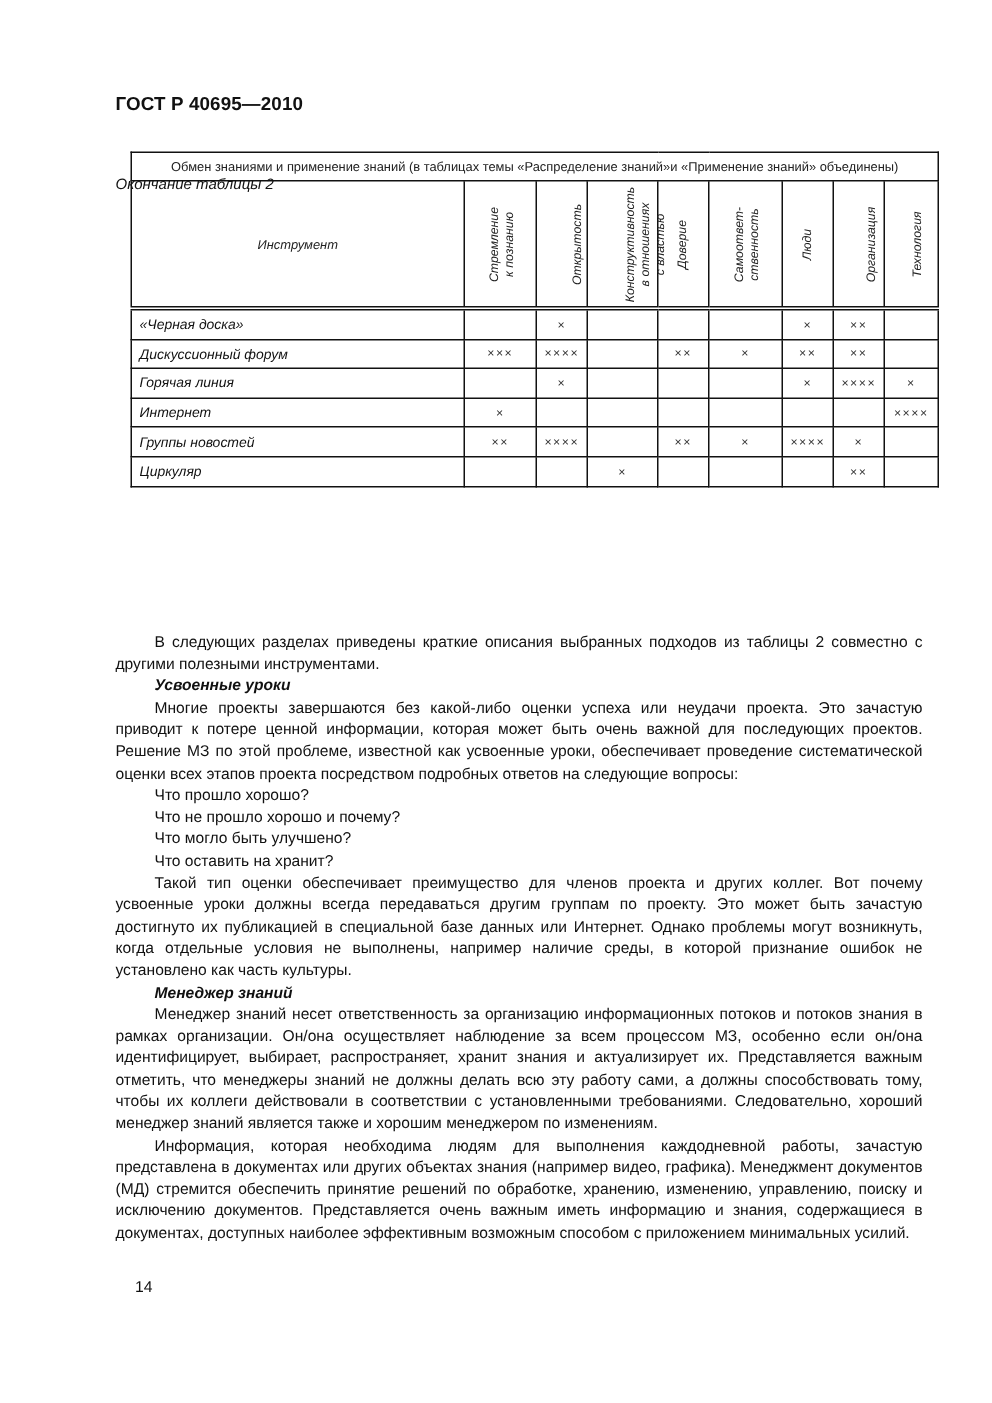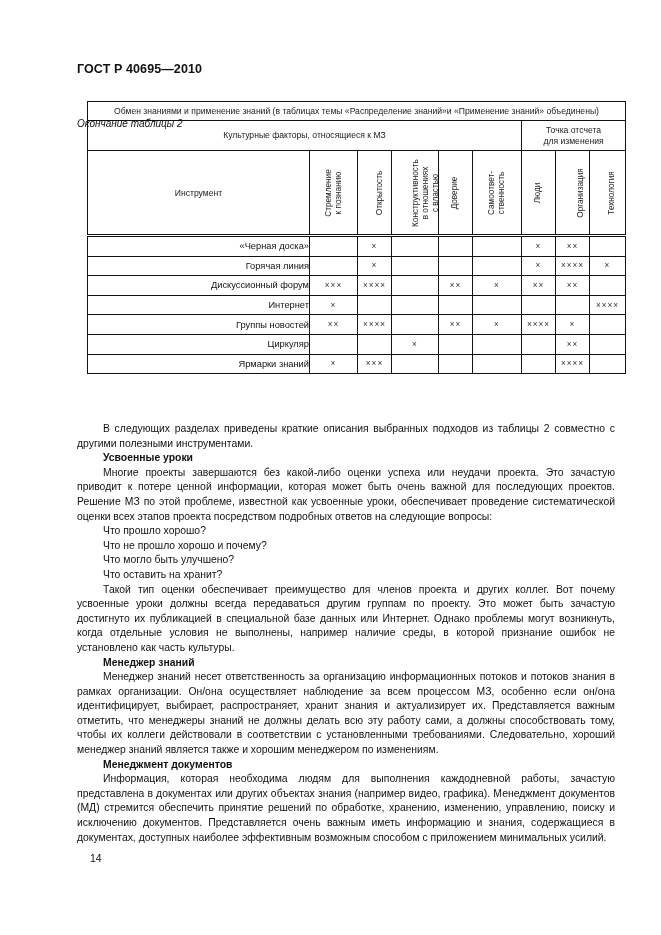--- a/index.html
+++ b/index.html
@@ -6,28 +6,28 @@
   body { width: 661px; height: 935px; position: relative; overflow: hidden;
          font-family: "Liberation Sans", sans-serif; color: #111; }
   .doc-header { position: absolute; left: 77px; top: 62px; font-size: 12.5px; font-weight: bold; letter-spacing: 0.1px; }
   .caption { position: absolute; left: 77px; top: 86px; font-size: 10px; font-style: italic; margin-top: 32px; }
 
   table.t { position: absolute; left: 87px; top: 101px; width: 538px;
             border-collapse: collapse; table-layout: fixed; font-size: 9.3px; }
   table.t td, table.t th { border: 1px solid #111; padding: 0; font-weight: normal; }
   .t .h1 td { height: 18px; text-align: center; font-size: 8.6px; color: #222; }
   .t .h2 td { height: 29px; text-align: center; font-size: 8.6px; color: #222; line-height: 11px; }
-  .t .h3 td { height: 83px; text-align: center; font-size: 8.6px; color: #222; border-bottom: 3px double #111; }
+  .t .h3 td { height: 83px; text-align: center; font-size: 8.6px; color: #222; border-bottom: 3px double #111; font-style: italic; }
   .vt { display: inline-block; transform: rotate(-90deg); white-space: nowrap; line-height: 10px; font-size: 8.2px; text-align: center; }
   .t .row td { height: 18.6px; text-align: center; font-size: 8.2px; color: #333; letter-spacing: 1px; }
-  .t .row td.name { text-align: right; padding-left: 5px; font-size: 9.3px; color: #111; letter-spacing: 0; }
+  .t .row td.name { text-align: left; padding-left: 5px; font-size: 9.3px; color: #111; letter-spacing: 0; font-style: italic; }
 
   .body-text { position: absolute; left: 77px; top: 422px; width: 538px; font-size: 10.4px; line-height: 14.6px; text-align: justify; }
   .body-text p { margin: 0; text-indent: 26px; }
-  .body-text .sub { font-weight: bold; }
+  .body-text .sub { font-weight: bold; font-style: italic; }
   .body-text .q { text-indent: 26px; }
   .page-num { position: absolute; left: 90px; top: 852px; font-size: 10.5px; }
 </style>
 </head>
 <body>
 
 <div class="doc-header">ГОСТ Р 40695—2010</div>
 <div class="caption">Окончание таблицы 2</div>
 
 <table class="t">
@@ -38,27 +38,20 @@
       <col style="width:47px">
     <col style="width:34px">
       <col style="width:49px">
       <col style="width:34px">
       <col style="width:34px">
       <col style="width:36px">
   </colgroup>
   <tbody>
       <tr class="h1">
     <td colspan="9">Обмен знаниями и применение знаний (в таблицах темы «Распределение знаний»и «Применение знаний» объединены)</td>
-  </tr>
-  <tr class="h2">
-    <td colspan="6">Культурные факторы, относящиеся к МЗ</td>
-    <td colspan="3">
-      <span>Точка отсчета</span><br>
-      <span>для изменения</span>
-    </td>
   </tr>
   <tr class="h3" id="colhead">
     <td>Инструмент</td>
   <td><span class="vt"><span>Стремление</span><br><span>к познанию</span></span></td>
         <td><span class="vt"><span>Открытость</span></span></td>
         <td><span class="vt"><span>Конструктивность</span><br><span>в отношениях</span><br><span>с властью</span></span></td>
         <td><span class="vt"><span>Доверие</span></span></td>
         <td><span class="vt"><span>Самоответ-</span><br><span>ственность</span></span></td>
         <td><span class="vt"><span>Люди</span></span></td>
         <td><span class="vt"><span>Организация</span></span></td>
@@ -71,40 +64,40 @@
         <td></td>
         <td>×</td>
         <td></td>
         <td></td>
         <td></td>
         <td>×</td>
         <td>××</td>
         <td></td>
       </tr>
       <tr class="row">
+        <td class="name">Дискуссионный форум</td>
+        <td>×××</td>
+        <td>××××</td>
+        <td></td>
+        <td>××</td>
+        <td>×</td>
+        <td>××</td>
+        <td>××</td>
+        <td></td>
+      </tr>
+      <tr class="row">
         <td class="name">Горячая линия</td>
         <td></td>
         <td>×</td>
         <td></td>
         <td></td>
         <td></td>
         <td>×</td>
         <td>××××</td>
         <td>×</td>
-      </tr>
-      <tr class="row">
-        <td class="name">Дискуссионный форум</td>
-        <td>×××</td>
-        <td>××××</td>
-        <td></td>
-        <td>××</td>
-        <td>×</td>
-        <td>××</td>
-        <td>××</td>
-        <td></td>
       </tr>
       <tr class="row">
         <td class="name">Интернет</td>
         <td>×</td>
         <td></td>
         <td></td>
         <td></td>
         <td></td>
         <td></td>
         <td></td>
@@ -125,45 +118,33 @@
         <td class="name">Циркуляр</td>
         <td></td>
         <td></td>
         <td>×</td>
         <td></td>
         <td></td>
         <td></td>
         <td>××</td>
         <td></td>
       </tr>
-      <tr class="row">
-        <td class="name">Ярмарки знаний</td>
-        <td>×</td>
-        <td>×××</td>
-        <td></td>
-        <td></td>
-        <td></td>
-        <td></td>
-        <td>××××</td>
-        <td></td>
-      </tr>
     </tbody>
 </table>
 
 <div class="body-text">
   <p>В следующих разделах приведены краткие описания выбранных подходов из таблицы 2 совместно с другими полезными инструментами.</p>
 
   <p class="sub">Усвоенные уроки</p>
   <p>Многие проекты завершаются без какой-либо оценки успеха или неудачи проекта. Это зачастую приводит к потере ценной информации, которая может быть очень важной для последующих проектов. Решение МЗ по этой проблеме, известной как усвоенные уроки, обеспечивает проведение систематической оценки всех этапов проекта посредством подробных ответов на следующие вопросы:</p>
   <p class="q">Что прошло хорошо?</p>
   <p class="q">Что не прошло хорошо и почему?</p>
   <p class="q">Что могло быть улучшено?</p>
   <p class="q">Что оставить на хранит?</p>
   <p>Такой тип оценки обеспечивает преимущество для членов проекта и других коллег. Вот почему усвоенные уроки должны всегда передаваться другим группам по проекту. Это может быть зачастую достигнуто их публикацией в специальной базе данных или Интернет. Однако проблемы могут возникнуть, когда отдельные условия не выполнены, например наличие среды, в которой признание ошибок не установлено как часть культуры.</p>
 
   <p class="sub">Менеджер знаний</p>
   <p>Менеджер знаний несет ответственность за организацию информационных потоков и потоков знания в рамках организации. Он/она осуществляет наблюдение за всем процессом МЗ, особенно если он/она идентифицирует, выбирает, распространяет, хранит знания и актуализирует их. Представляется важным отметить, что менеджеры знаний не должны делать всю эту работу сами, а должны способствовать тому, чтобы их коллеги действовали в соответствии с установленными требованиями. Следовательно, хороший менеджер знаний является также и хорошим менеджером по изменениям.</p>
 
-  <p class="sub">Менеджмент документов</p>
   <p>Информация, которая необходима людям для выполнения каждодневной работы, зачастую представлена в документах или других объектах знания (например видео, графика). Менеджмент документов (МД) стремится обеспечить принятие решений по обработке, хранению, изменению, управлению, поиску и исключению документов. Представляется очень важным иметь информацию и знания, содержащиеся в документах, доступных наиболее эффективным возможным способом с приложением минимальных усилий.</p>
 </div>
 
 <div class="page-num">14</div>
 
 </body></html>

